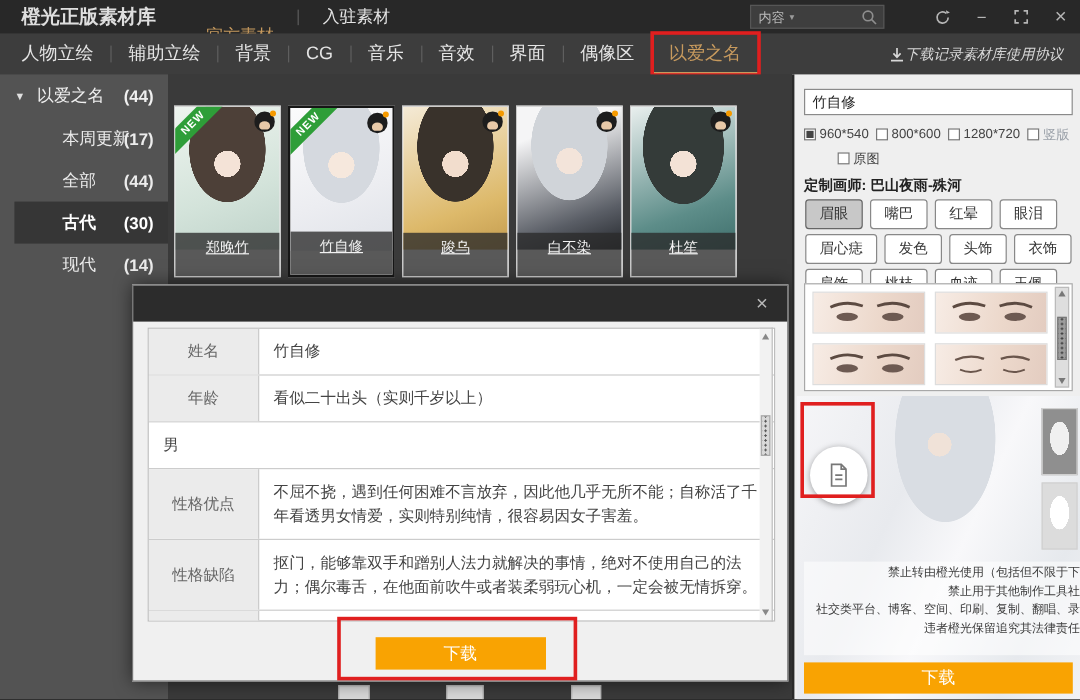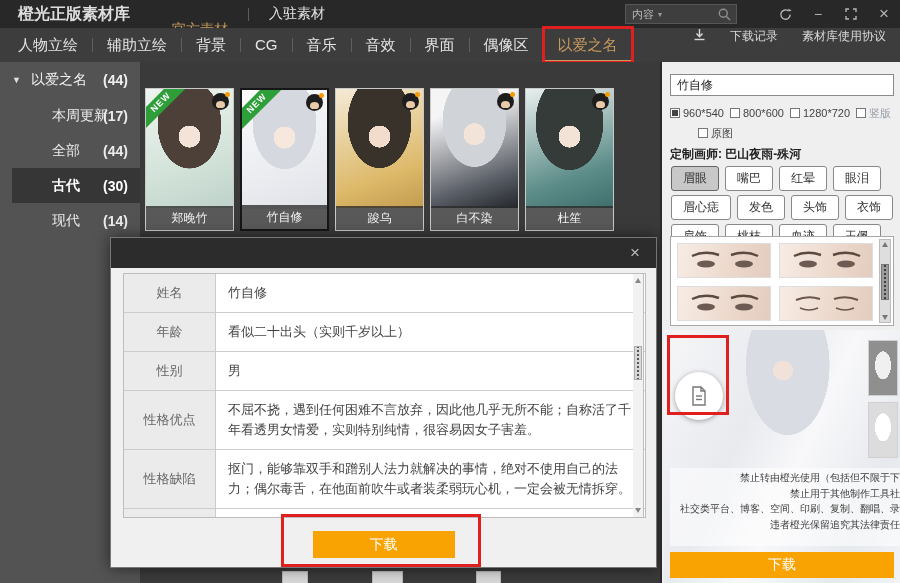--- a/index.html
+++ b/index.html
@@ -20,21 +20,21 @@
   .searchbox .mag { position:absolute; right:5px; top:3px; }
   .winctrl { position:absolute; right:8px; top:0; height:28px; display:flex; align-items:center; gap:17px; color:#b5b5b5; }
   .winbtn { width:16px; height:16px; display:flex; align-items:center; justify-content:center; font-size:14px; cursor:default; }
 
   
   .navbar { position:absolute; left:0; top:28px; width:900px; height:34px; background:#3d3d3d; display:flex; align-items:center; }
   #nav-items { display:flex; align-items:center; height:34px; padding-left:4px; }
   .nav-item { padding:0 14px; font-size:15px; color:#e5e5e5; height:34px; line-height:34px; white-space:nowrap; cursor:default; }
   .nav-sep { width:1px; height:14px; background:#5f5f5f; }
   .nav-item.active { color:#c79a5e; box-shadow:inset 0 -2px 0 #c79a5e; outline:3px solid #e01f1f; outline-offset:-1px; }
-  .nav-right { position:absolute; right:14px; top:0; height:34px; display:flex; gap:24px; font-size:12px; color:#d8d8d8; }
+  .nav-right { position:absolute; right:14px; top:0; height:34px; display:flex; align-items:center; font-size:12px; color:#d8d8d8;font-style:italic; }
 
   
   .sidebar { position:absolute; left:0; top:62px; width:140px; height:521px; background:#535353; }
   .side-root { height:36px; display:flex; align-items:center; color:#f0f0f0; font-size:14px; }
   .side-root .tri { font-size:9px; margin:0 10px 0 12px; color:#e0e0e0; }
   .side-row { height:35px; display:flex; align-items:center; color:#ececec; font-size:14px; padding-left:40px; position:relative; cursor:default;margin-left:12px; }
   .side-row.selected { background:#363636; color:#ffffff; font-weight:bold; }
   .side-count { position:absolute; right:12px; font-weight:bold; }
   .side-root .side-count { font-weight:bold; }
 
@@ -42,21 +42,21 @@
   .content { position:absolute; left:140px; top:62px; width:520px; height:521px; background:#3a3a3a; }
   #cards { position:absolute; left:5px; top:26px; display:flex; }
   .card { position:relative; width:89px; height:143px; background:#fff; border:1px solid #c9c9c9; margin-right:6px; overflow:hidden; cursor:default; }
   .card.selected { border:2px solid #161616; }
   .card-art { position:absolute; left:0; top:0; right:0; height:119px; }
   .art-0 { background:radial-gradient(circle 11px at 50% 40%,#f4e3d7 0 99%,transparent 100%),radial-gradient(ellipse 32px 44px at 50% 30%,#4d4038 0 99%,transparent 100%),linear-gradient(160deg,#eef4ef,#d3e3da 60%,#bed2c9); }
   .art-1 { background:radial-gradient(circle 11px at 50% 40%,#f6e8dd 0 99%,transparent 100%),radial-gradient(ellipse 32px 46px at 50% 28%,#d5d9df 0 99%,transparent 100%),linear-gradient(160deg,#fbfbfc,#ecedf1 60%,#dfe2e8); }
   .art-2 { background:radial-gradient(circle 11px at 50% 40%,#f2ddcd 0 99%,transparent 100%),radial-gradient(ellipse 32px 46px at 50% 28%,#39322b 0 99%,transparent 100%),linear-gradient(160deg,#f4ead6,#ddb96a 70%,#c39b4e); }
   .art-3 { background:radial-gradient(circle 11px at 50% 38%,#f3e4da 0 99%,transparent 100%),radial-gradient(ellipse 32px 46px at 50% 27%,#d0d4d9 0 99%,transparent 100%),linear-gradient(160deg,#f5f5f6 20%,#5a5e66 75%,#23262b); }
   .art-4 { background:radial-gradient(circle 11px at 50% 40%,#f3e2d6 0 99%,transparent 100%),radial-gradient(ellipse 34px 48px at 50% 28%,#343b39 0 99%,transparent 100%),linear-gradient(160deg,#e9efee,#5d8d89 70%,#3f6f6c); }
-  .card-name { position:absolute; left:0; right:0; bottom:0; height:24px; background:rgba(42,42,42,.78); color:#f2f2f2; font-size:12px; text-align:center; line-height:24px; }
+  .card-name { position:absolute; left:0; right:0; bottom:0; height:36px; background:rgba(42,42,42,.78); color:#f2f2f2; font-size:12px; text-align:center; line-height:24px;text-decoration:underline; }
   .ribbon { position:absolute; left:-20px; top:6px; width:70px; height:15px; background:#2e9e38; color:#fff; font-size:9px; font-weight:bold; letter-spacing:1px; text-align:center; line-height:15px; transform:rotate(-45deg); }
   .badge { position:absolute; right:4px; top:4px; width:17px; height:17px; border-radius:50%; background:#1d1d1d; }
   .badge::before { content:""; position:absolute; left:4px; bottom:2px; width:9px; height:7px; border-radius:50% 50% 40% 40%; background:#e8c9a8; }
   .badge::after { content:""; position:absolute; right:-1px; top:-1px; width:5px; height:5px; border-radius:50%; background:#f59a00; }
   .stub { position:absolute; height:12px; background:#d8d8d8; border:1px solid #bbb; border-bottom:none; }
 
   
   .modal { position:absolute; left:110px; top:237px; width:547px; height:331px; background:#f0f0f0; border:1px solid #777; box-shadow:0 0 14px rgba(0,0,0,.55); }
   .modal-head { position:absolute; left:0; top:0; right:0; height:30px; background:#2c2c2c; }
   .modal-close { position:absolute; right:10px; top:4px; width:22px; height:22px; color:#b9b9b9; font-size:17px; text-align:center; line-height:22px; cursor:default; }
@@ -249,21 +249,20 @@
     <div class="table-wrap" id="modal-table">
         <div class="trow">
           <div class="tlabel">姓名</div>
           <div class="tvalue">竹自修</div>
         </div>
         <div class="trow">
           <div class="tlabel">年龄</div>
           <div class="tvalue">看似二十出头（实则千岁以上）</div>
         </div>
         <div class="trow">
-          <div class="tlabel">性别</div>
           <div class="tvalue">男</div>
         </div>
         <div class="trow">
           <div class="tlabel">性格优点</div>
           <div class="tvalue">不屈不挠，遇到任何困难不言放弃，因此他几乎无所不能；自称活了千年看透男女情爱，实则特别纯情，很容易因女子害羞。</div>
         </div>
         <div class="trow">
           <div class="tlabel">性格缺陷</div>
           <div class="tvalue">抠门，能够靠双手和蹭别人法力就解决的事情，绝对不使用自己的法力；偶尔毒舌，在他面前吹牛或者装柔弱玩心机，一定会被无情拆穿。</div>
         </div>

